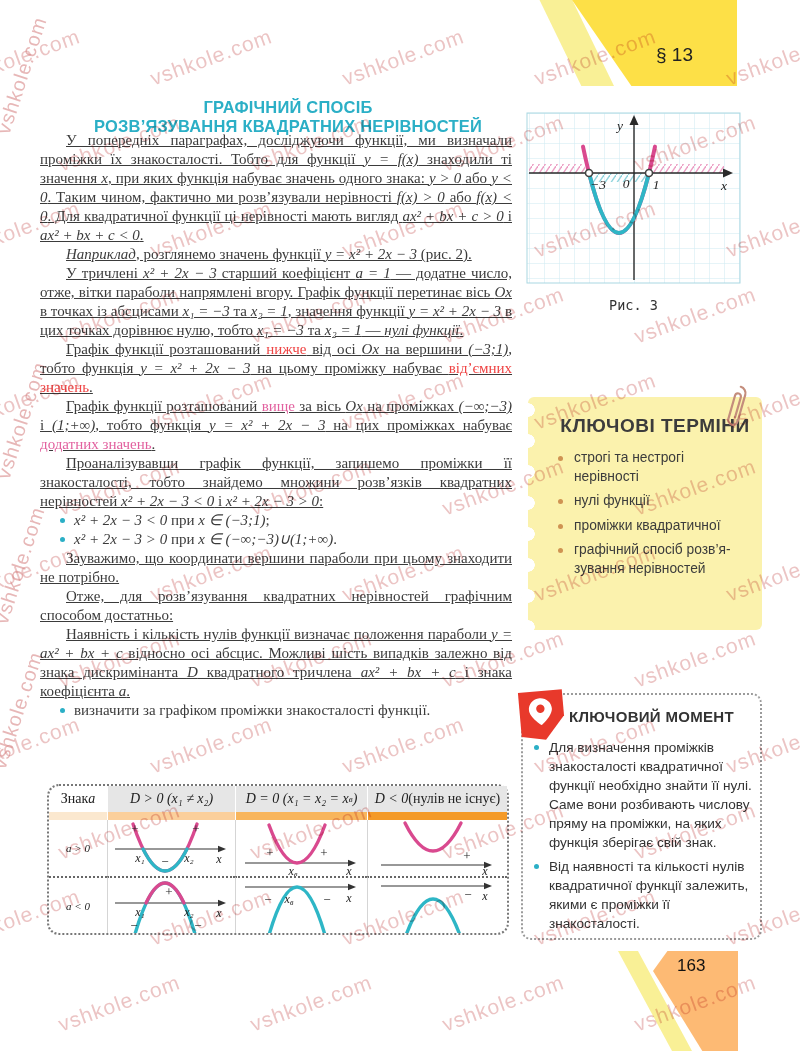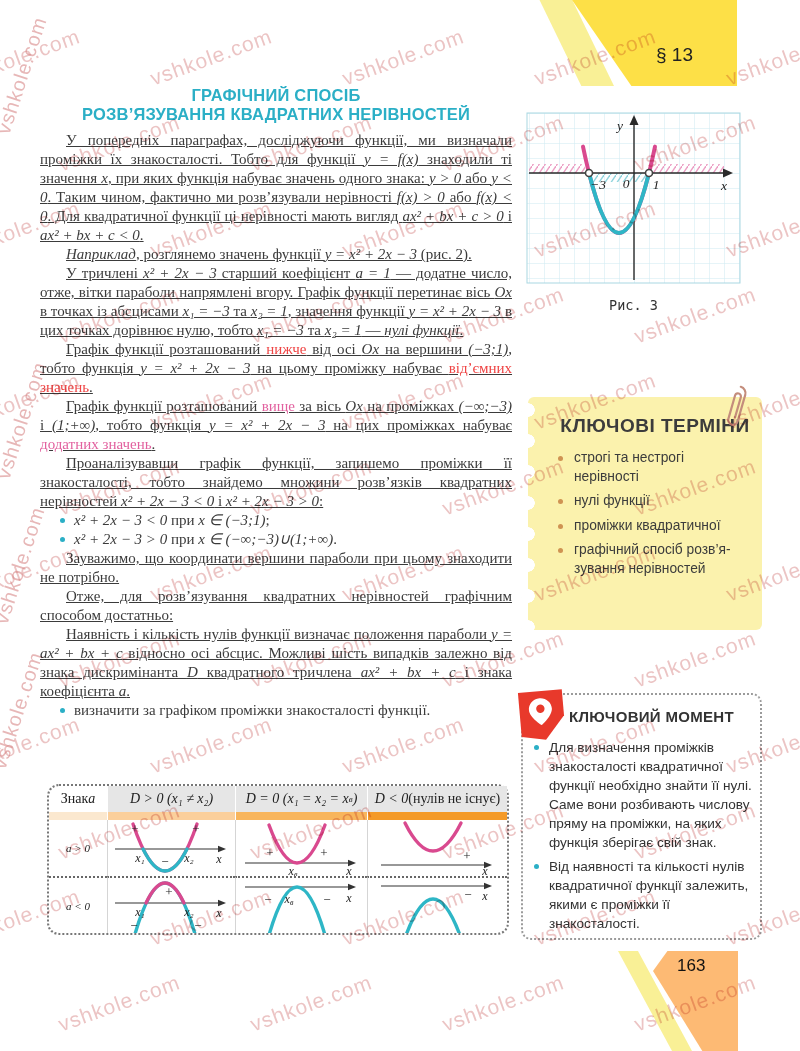--- a/index.html
+++ b/index.html
@@ -14,21 +14,21 @@
   .c-orange-top .sec{position:absolute;left:84px;top:44px;font-family:"Liberation Sans",sans-serif;
     font-size:19px;color:#222;}
   .c-yellow-bot{position:absolute;left:618px;top:951px;width:74px;height:100px;
     background:#f9f096;clip-path:polygon(0 0,27% 0,100% 100%,73% 100%);}
   .c-orange-bot{position:absolute;left:653px;top:951px;width:85px;height:100px;
     background:#fdba74;clip-path:polygon(17% 0,100% 0,100% 100%,58% 100%,0 20%);}
   .c-orange-bot .pageno{position:absolute;left:24px;top:5px;font-family:"Liberation Sans",sans-serif;
     font-size:17px;color:#111;}
 
   
-  .title{position:absolute;left:40px;top:86px;width:472px;margin:0;text-align:center;
+  .title{position:absolute;left:40px;top:86px;width:472px;margin:12px;text-align:center;
     font-family:"Liberation Sans",sans-serif;font-weight:bold;font-size:16.5px;line-height:19px;
     color:#2bafc6;letter-spacing:.2px;}
   .bodycol{position:absolute;left:40px;top:131px;width:472px;font-size:15px;line-height:19px;
     text-align:justify;}
   .para{margin:0;}
   .ind{text-indent:26px;text-decoration:underline;}
   .bullet{position:relative;padding-left:34px;}
   .bullet::before{content:"";position:absolute;left:20px;top:7px;width:5px;height:5px;
     border-radius:50%;background:#2bafc6;}
   .m{font-style:italic;}

